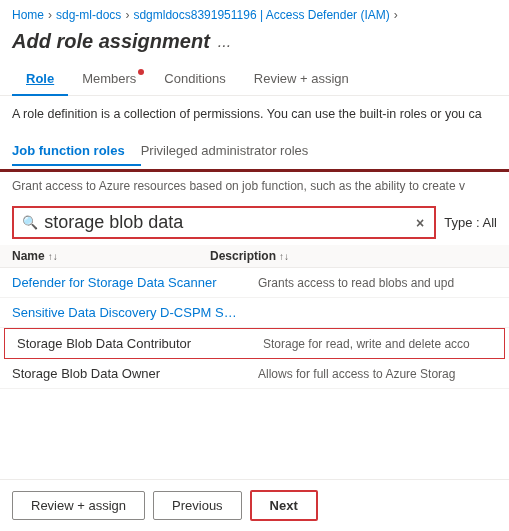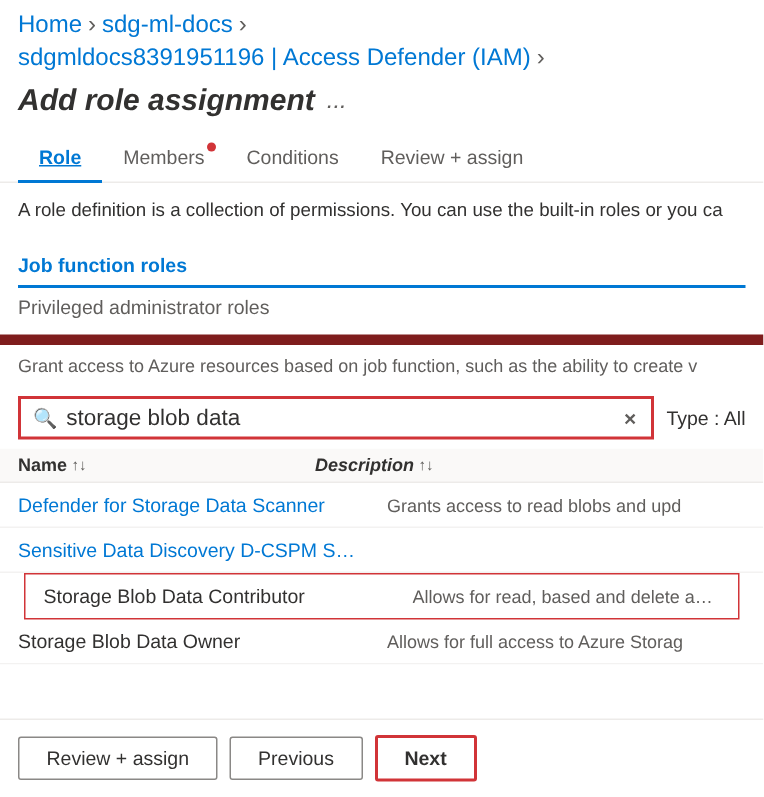--- a/index.html
+++ b/index.html
@@ -9,21 +9,21 @@
       color: #323130;
       background: #fff;
       width: 509px;
       height: 531px;
       overflow: hidden;
     }
     .breadcrumb {
       display: flex;
       align-items: flex-start;
       padding: 8px 12px 4px;
-      font-size: 16px;
+      font-size: 12px;
       color: #0078d4;
       gap: 4px;
       flex-wrap: wrap;
     }
     .breadcrumb span {
       color: #605e5c;
     }
     .breadcrumb a {
       color: #0078d4;
       text-decoration: none;
@@ -80,22 +80,21 @@
       padding: 10px 12px 6px;
       font-size: 12.5px;
       color: #323130;
       line-height: 1.4;
       border-bottom: 1px solid transparent;
     }
     .role-type-tabs {
       display: flex;
       padding: 6px 12px 4px;
       gap: 0;
-      border-bottom: 7px solid #7f1d1d;
-      flex-direction: column;
+      border-bottom: 3px solid #7f1d1d;
     }
     .role-type-tab {
       padding: 6px 16px 6px 0;
       font-size: 13px;
       color: #605e5c;
       cursor: pointer;
       border-bottom: 2px solid transparent;
       margin-bottom: -1px;
     }
     .role-type-tab.active {
@@ -124,21 +123,21 @@
       gap: 6px;
       background: #fff;
     }
     .search-icon {
       color: #605e5c;
       font-size: 13px;
     }
     .search-input {
       border: none;
       outline: none;
-      font-size: 15px;
+      font-size: 18px;
       color: #323130;
       flex: 1;
       background: transparent;
     }
     .clear-btn {
       color: #605e5c;
       cursor: pointer;
       font-size: 14px;
       font-weight: bold;
       padding: 0 2px;
@@ -168,34 +167,33 @@
       gap: 3px;
     }
     .col-desc {
       flex: 1;
       font-size: 12px;
       font-weight: 600;
       color: #323130;
       display: flex;
       align-items: center;
       gap: 3px;
-      font-style: italic;
     }
     .sort-icon { font-size: 10px; color: #605e5c; }
     .table-row {
       display: flex;
       padding: 7px 12px;
       border-bottom: 1px solid #f3f2f1;
       align-items: center;
       gap: 16px;
     }
     .table-row.selected {
       border: 1.5px solid #d13438;
       background: #fff;
-      margin: 0 16px;
+      margin: 0 4px;
     }
     .row-name {
       width: 230px;
       font-size: 13px;
       color: #0078d4;
       overflow: hidden;
       text-overflow: ellipsis;
       white-space: nowrap;
       cursor: pointer;
     }
@@ -320,21 +318,21 @@
       <div class="row-name">Defender for Storage Data Scanner</div>
       <div class="row-desc">Grants access to read blobs and upd</div>
     </div>
 
     <div class="table-row">
       <div class="row-name">Sensitive Data Discovery D-CSPM Scanner O...</div>
     </div>
 
     <div class="table-row selected">
       <div class="row-name plain">Storage Blob Data Contributor</div>
-      <div class="row-desc">Allows for read, based and delete acco</div>
+      <div class="row-desc">Storage for read, write and delete acco</div>
     </div>
 
     <div class="table-row">
       <div class="row-name plain">Storage Blob Data Owner</div>
       <div class="row-desc">Allows for full access to Azure Storag</div>
     </div>
   </div>
 
   <div class="footer">
     <button class="btn">Review + assign</button>

